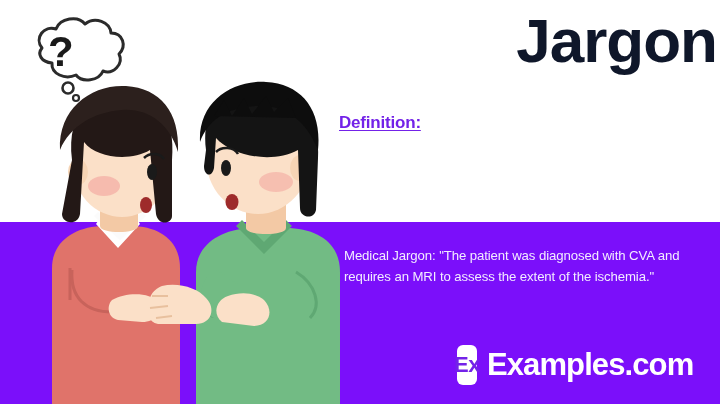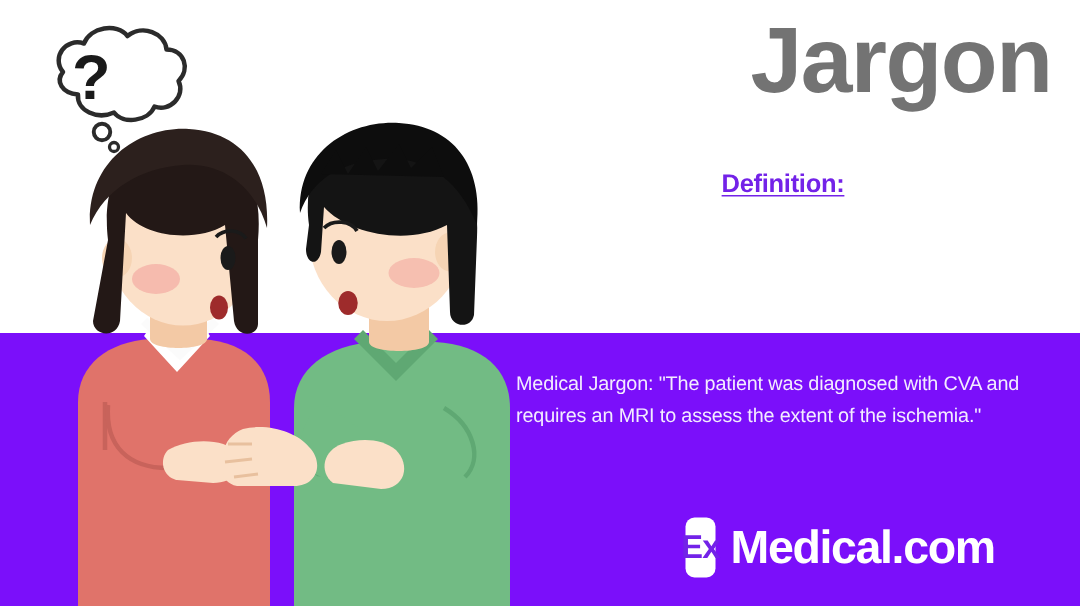--- a/index.html
+++ b/index.html
@@ -24,37 +24,36 @@
     left: 0;
     top: 222px;
     width: 720px;
     height: 182px;
     background: #7B0FFA;
   }
 
   
   #title {
     position: absolute;
-    right: 19px;
+    right: 3px;
     top: 8px;
     font-size: 62px;
     font-weight: bold;
     letter-spacing: -1px;
-    color: #737373;
+    color: #0f172a;
     line-height: 1.05;
     white-space: nowrap;
   }
 
   
   #definition-block {
     position: absolute;
     left: 339px;
     top: 113px;
     width: 366px;
-    text-align: center;
   }
   #definition-heading {
     font-size: 17px;
     font-weight: bold;
     color: #7322E8;
     text-decoration: underline;
     text-underline-offset: 2px;
     margin: 0 0 6px 0;
     letter-spacing: -0.2px;
   }
@@ -228,16 +227,16 @@
   <div id="definition-block">
     <div id="definition-heading">Definition:</div>
   </div>
 
   <div id="example-block">
     <p id="example-text">Medical Jargon: "The patient was diagnosed with CVA and requires an MRI to assess the extent of the ischemia."</p>
   </div>
 
   <div id="logo">
     <div id="logo-mark">Ex</div>
-    <div id="logo-text">Medical.com</div>
+    <div id="logo-text">Examples.com</div>
   </div>
 
 </div>
 
 </body></html>

